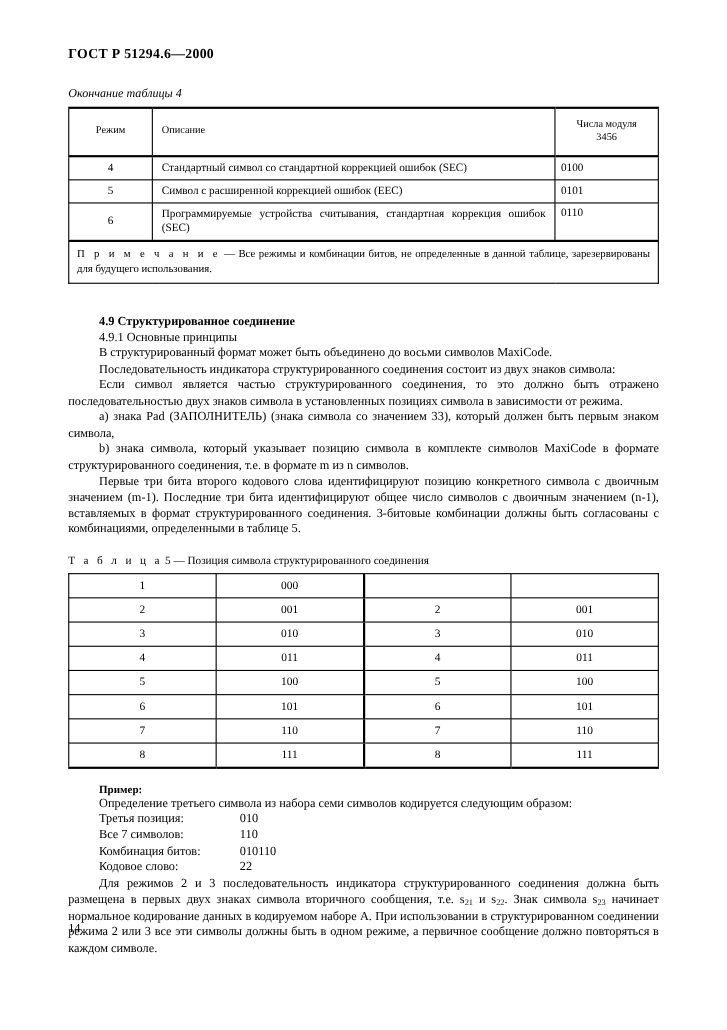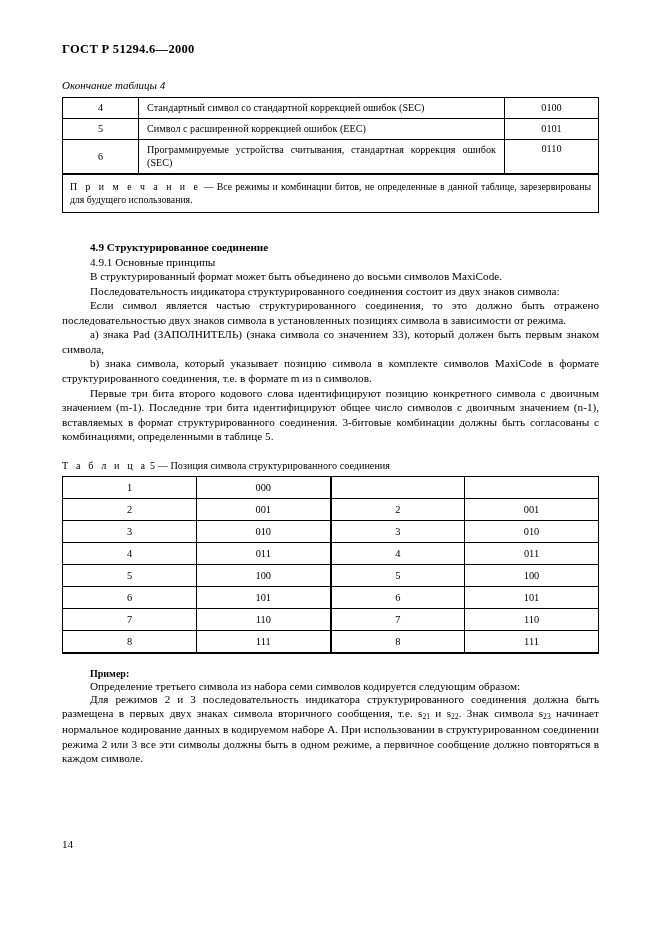--- a/index.html
+++ b/index.html
@@ -58,21 +58,21 @@
   table.gost .outer-top td { border-top-width: 2px; }
   table.t4 .hdr td {
     text-align: center;
     height: 36px;
     border-bottom-width: 2px;
     font-size: 9.4px;
     line-height: 1.25;
   }
   table.t4 .c-mode  { width: 65px;  text-align: center; }
   table.t4 .c-desc  { text-align: justify; text-align-last: left; padding-left: 8px; padding-right: 8px; line-height: 1.35; }
-  table.t4 .c-num   { width: 83px;  text-align: center; }
+  table.t4 .c-num   { width: 83px;  text-align: left; }
   table.t4 td.c-desc.two-line { text-align: justify; }
   table.t4 .note-row td {
     text-align: justify;
     line-height: 1.35;
     padding: 5px 7px 5px 7px;
     font-size: 9.8px;
     border-top-width: 2px;
   }
   .sp-word { letter-spacing: 2.6px; text-align: right; }
 
@@ -152,20 +152,28 @@
 
 <div class="page">
   <div class="content">
 
     <div class="doc-header">ГОСТ Р 51294.6—2000</div>
 
     <div class="table-continuation">Окончание таблицы 4</div>
 
     <table class="gost t4">
       <tbody>
+        <tr class="hdr outer-top">
+          <td class="c-mode">Режим</td>
+          <td class="c-desc" style="text-align:center;">Описание</td>
+          <td class="c-num">
+            <span>Числа модуля</span><br>
+            <span>3456</span>
+          </td>
+        </tr>
         <tr>
           <td class="c-mode">4</td>
           <td class="c-desc">Стандартный символ со стандартной коррекцией ошибок (SEC)</td>
           <td class="c-num">0100</td>
         </tr>
         <tr>
           <td class="c-mode">5</td>
           <td class="c-desc">Символ с расширенной коррекцией ошибок (EEC)</td>
           <td class="c-num">0101</td>
         </tr>
@@ -251,19 +259,33 @@
           <td>8</td>
           <td>111</td>
           <td class="colbreak">8</td>
           <td>111</td>
         </tr>
       </tbody>
     </table>
 
     <div class="example-title">Пример:</div>
     <div class="example-lead">Определение третьего символа из набора семи символов кодируется следующим образом:</div>
+    <div class="ex-list">
+      <span class="ex-row">
+        <span class="ex-label">Третья позиция:</span><span class="ex-val">010</span>
+      </span>
+      <span class="ex-row">
+        <span class="ex-label">Все 7 символов:</span><span class="ex-val">110</span>
+      </span>
+      <span class="ex-row">
+        <span class="ex-label">Комбинация битов:</span><span class="ex-val">010110</span>
+      </span>
+      <span class="ex-row">
+        <span class="ex-label">Кодовое слово:</span><span class="ex-val">22</span>
+      </span>
+    </div>
 
     <p class="body"><span>Для режимов 2 и 3 последовательность индикатора структурированного соединения должна быть размещена в первых двух знаках символа вторичного сообщения, т.е. s</span><sub>21</sub><span> и s</span><sub>22</sub><span>. Знак символа s</span><sub>23</sub><span> начинает нормальное кодирование данных в кодируемом наборе A. При использовании в структурированном соединении режима 2 или 3 все эти символы должны быть в одном режиме, а первичное сообщение должно повторяться в каждом символе.</span></p>
 
   </div>
 
   <div class="page-number">14</div>
 </div>
 
 </body></html>

